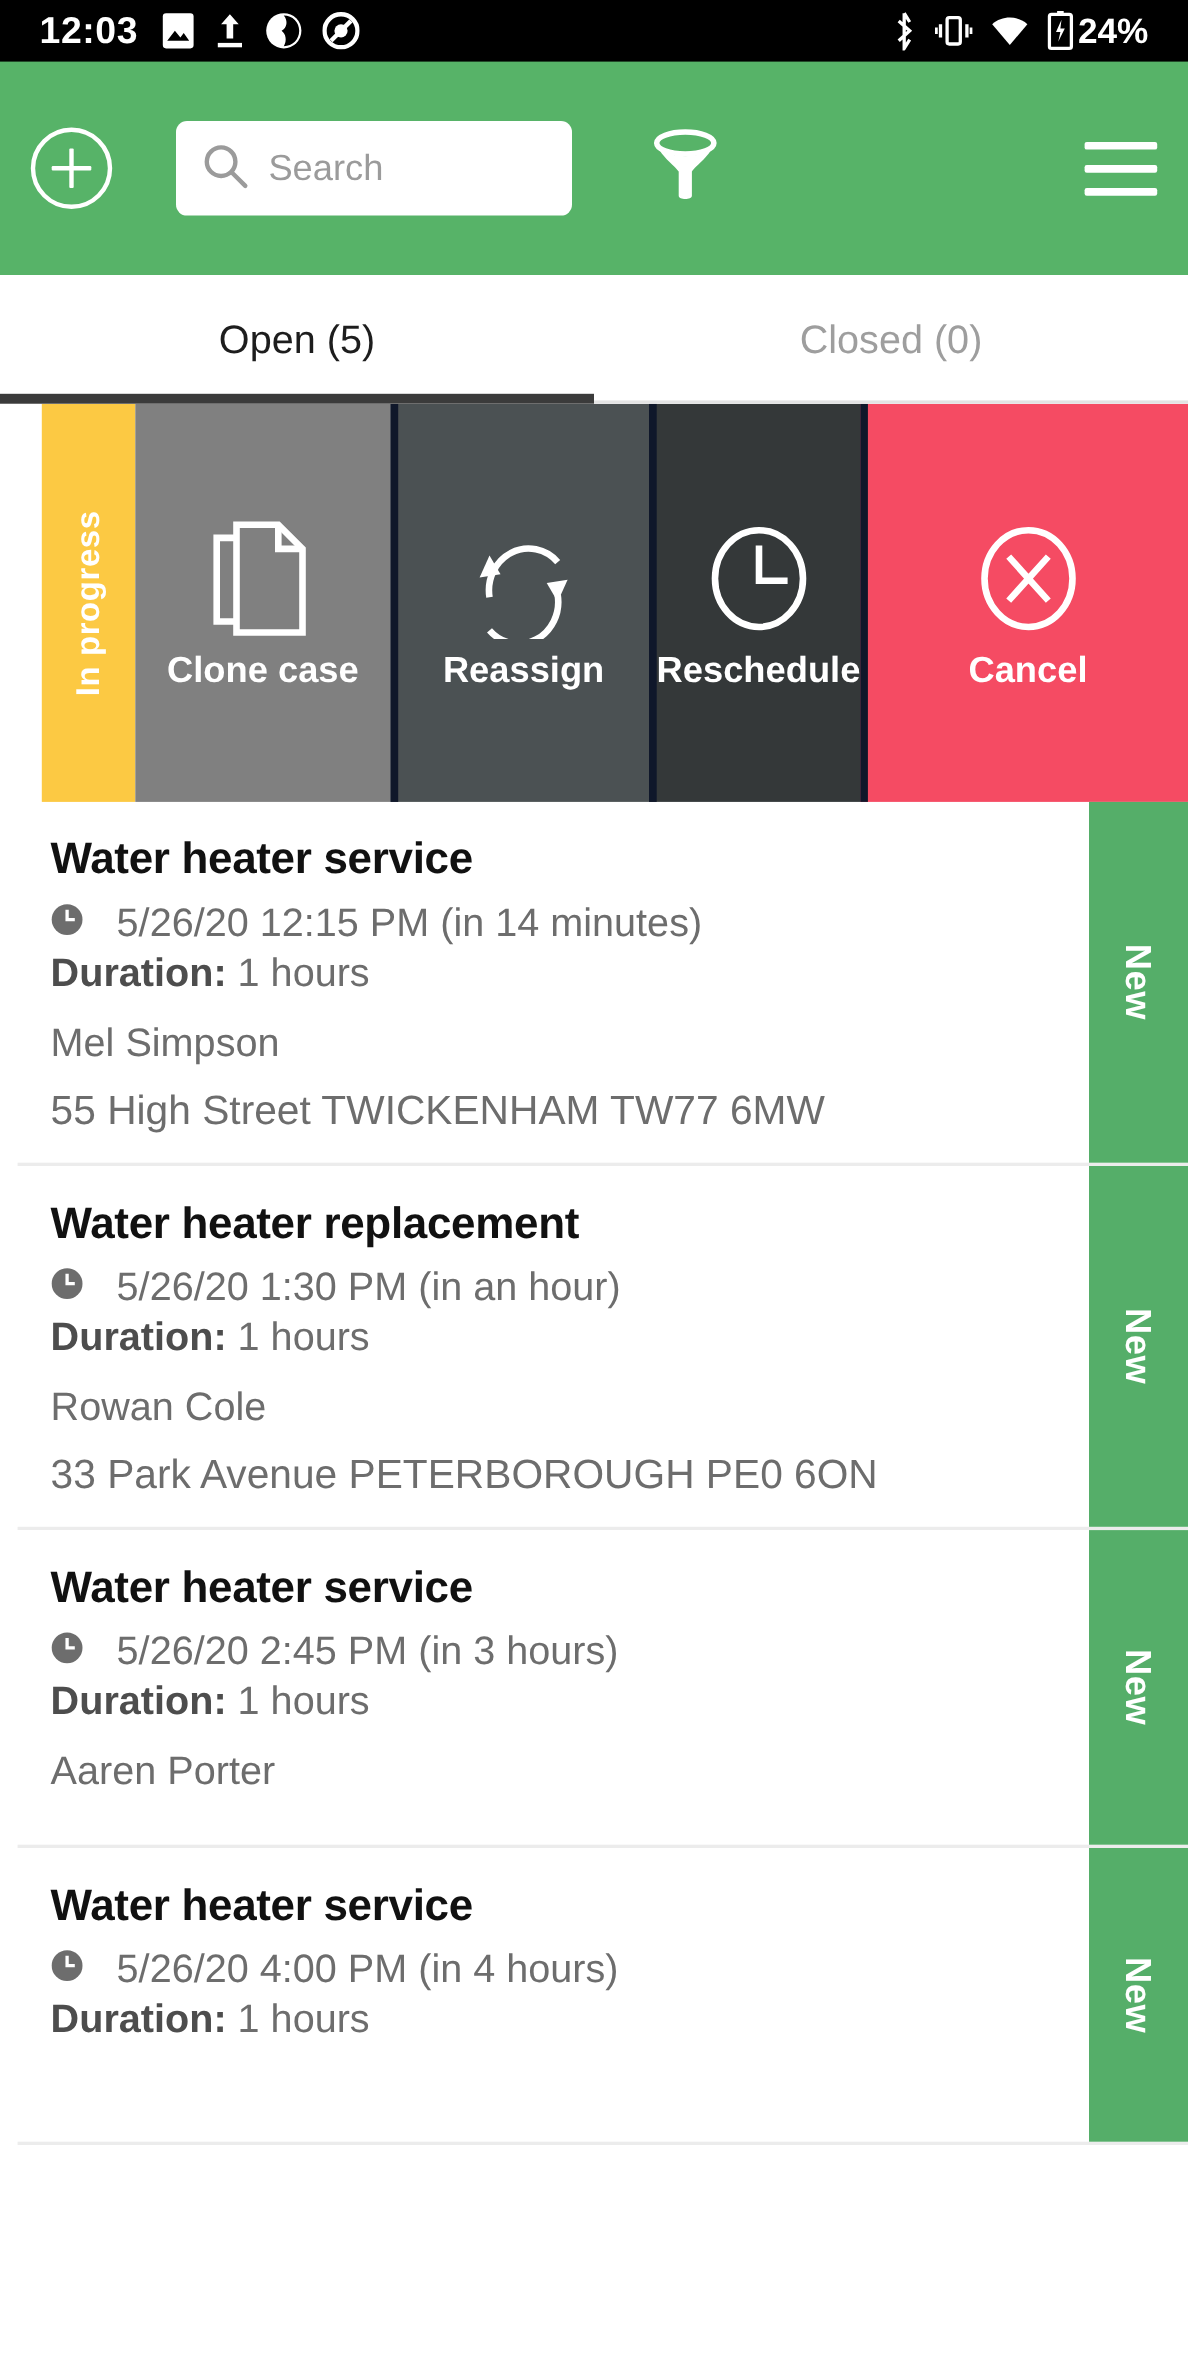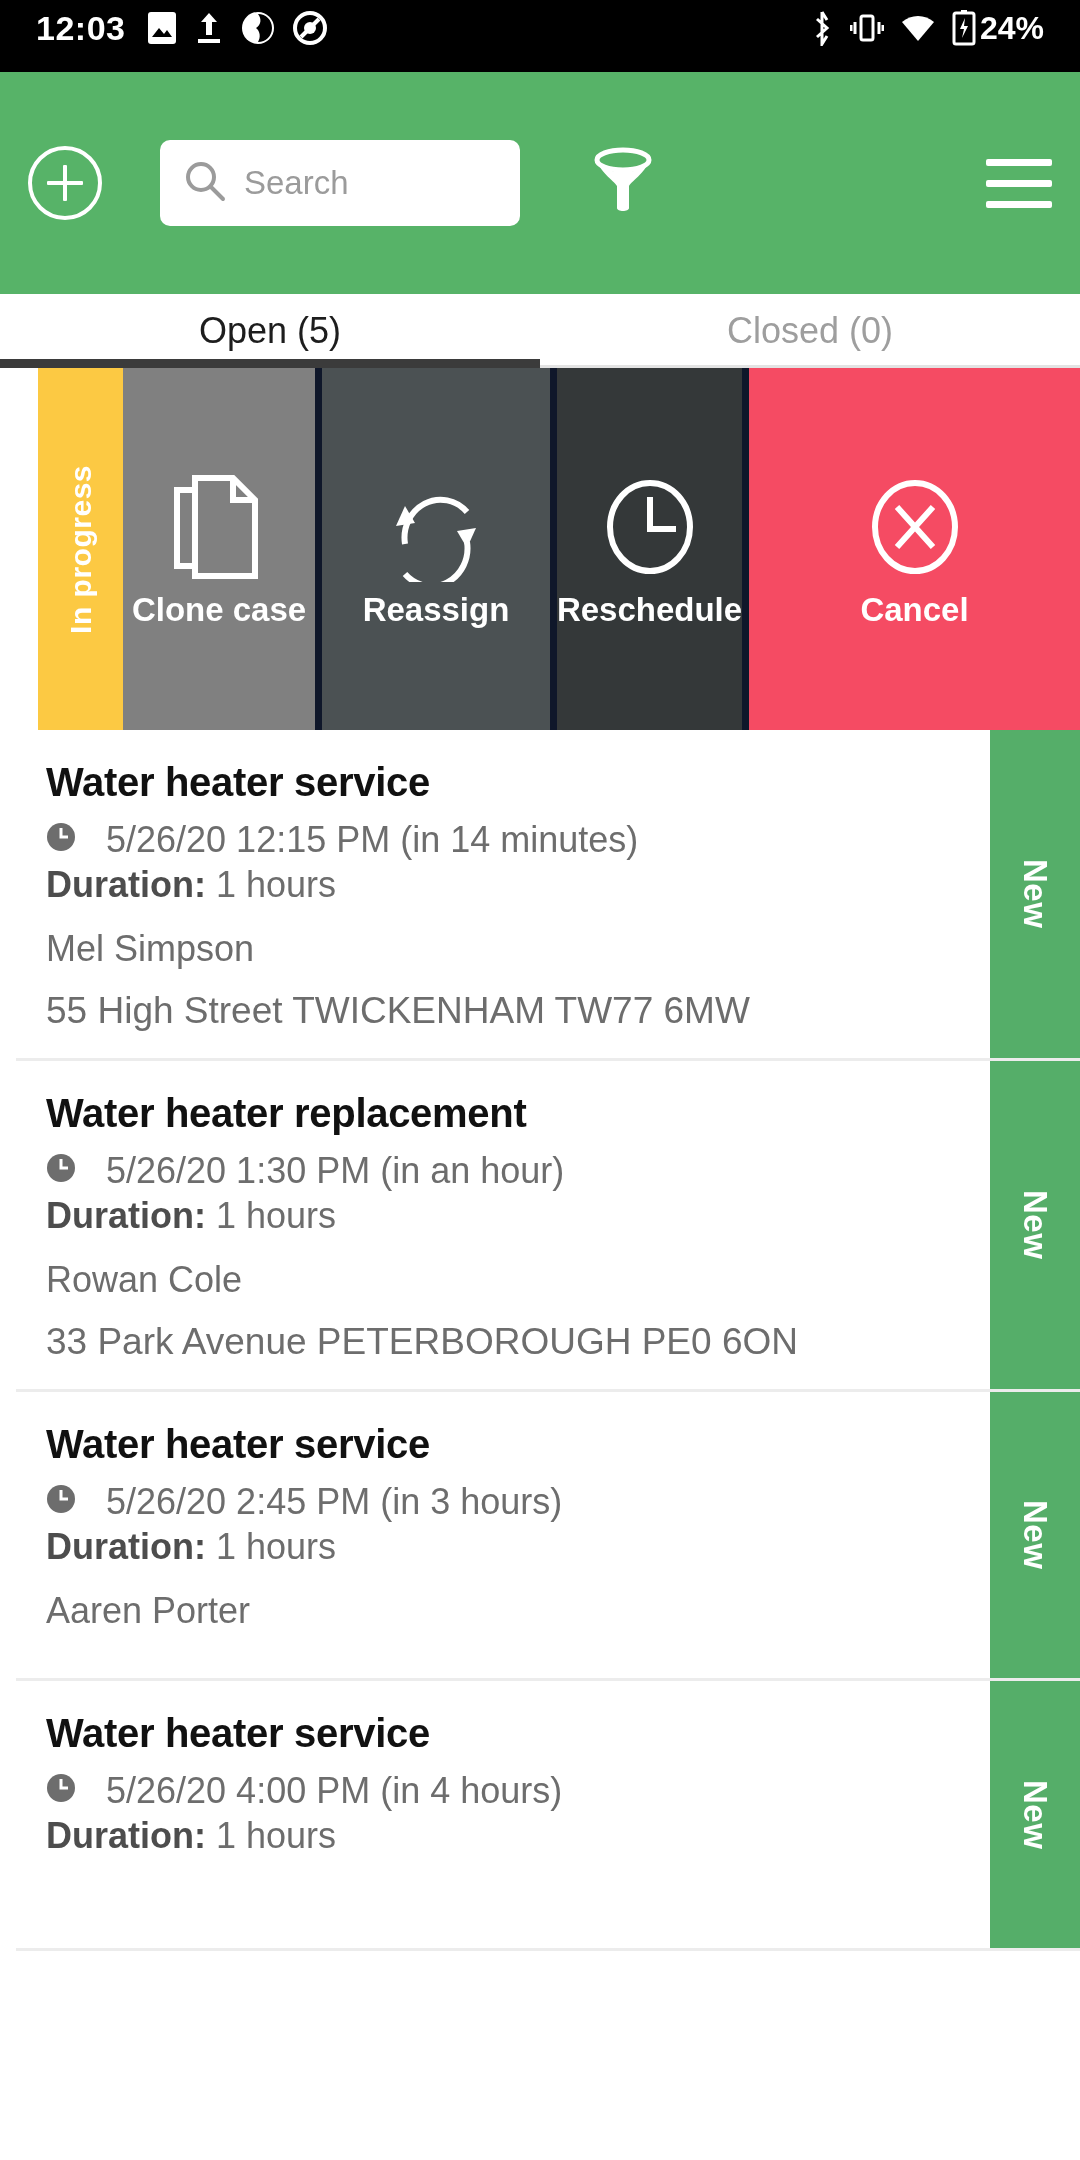--- a/index.html
+++ b/index.html
@@ -17,23 +17,22 @@
   }
   .status-time{ font-size:34px; font-weight:600; letter-spacing:.5px; }
   .status-left-icons{ display:flex; align-items:center; gap:18px; margin-left:22px; }
   .status-spacer{ flex:1; }
   .status-right-icons{ display:flex; align-items:center; gap:16px; }
   .status-battery-pct{ font-size:32px; font-weight:600; margin-left:4px; }
   .sico{ display:block; }
 
   
   .app-bar{
-    height:222px; display:flex; align-items:center;
+    height:194px; display:flex; align-items:center;
     padding:0 28px;
-    margin-top:16px;
   }
   .plus-btn{
     width:74px; height:74px; border:4px solid #fff; border-radius:50%;
     position:relative; flex:0 0 auto;
   }
   .plus-btn::before, .plus-btn::after{
     content:""; position:absolute; background:#fff; border-radius:1px;
   }
   .plus-btn::before{ left:50%; top:15px; width:4px; height:36px; transform:translateX(-50%); }
   .plus-btn::after{ top:50%; left:15px; height:4px; width:36px; transform:translateY(-50%); }
@@ -49,21 +48,21 @@
     width:100%;
   }
   .search-input::placeholder{ color:#9b9b9b; }
 
   .filter-btn{ margin-left:72px; flex:0 0 auto; }
   .menu-btn{ margin-left:auto; flex:0 0 auto; display:flex; flex-direction:column; gap:14px; }
   .menu-btn span{ display:block; width:66px; height:7px; background:#fff; border-radius:2px; }
 
   
   .tabs{
-    height:74px; background:#fff; display:flex; position:relative;
+    height:117px; background:#fff; display:flex; position:relative;
   }
   .tab{
     flex:1; display:flex; align-items:center; justify-content:center;
     font-size:36px; color:#9e9e9e; position:relative;
   }
   .tab.active{ color:#1d1d1d; }
   .tab.active::after{
     content:""; position:absolute; left:0; right:0; bottom:0;
     height:9px; background:#3b3b3b;
   }
@@ -226,21 +225,21 @@
     </div>
   </div>
 
   <div class="actions-row">
     <div class="action-gutter"></div>
 
     <div class="status-strip" style="background:#FCC943;">
       <span>In progress</span>
     </div>
 
-    <div class="action-cell" style="background:#808080;width:192px;border-left:none;">
+    <div class="action-cell" style="background:#808080;width:232px;border-left:none;">
       <div class="action-icon">
         <svg width="96" height="110" viewBox="0 0 96 110">
           <path d="M6 18h44v76H6z" fill="none" stroke="#fff" stroke-width="6"></path>
           <path d="M24 6h38l22 22v76H24z" fill="#808080" stroke="#fff" stroke-width="6"></path>
           <path d="M62 6v22h22" fill="none" stroke="#fff" stroke-width="6"></path>
         </svg>
       </div>
       <div class="action-label">Clone case</div>
     </div>
 

